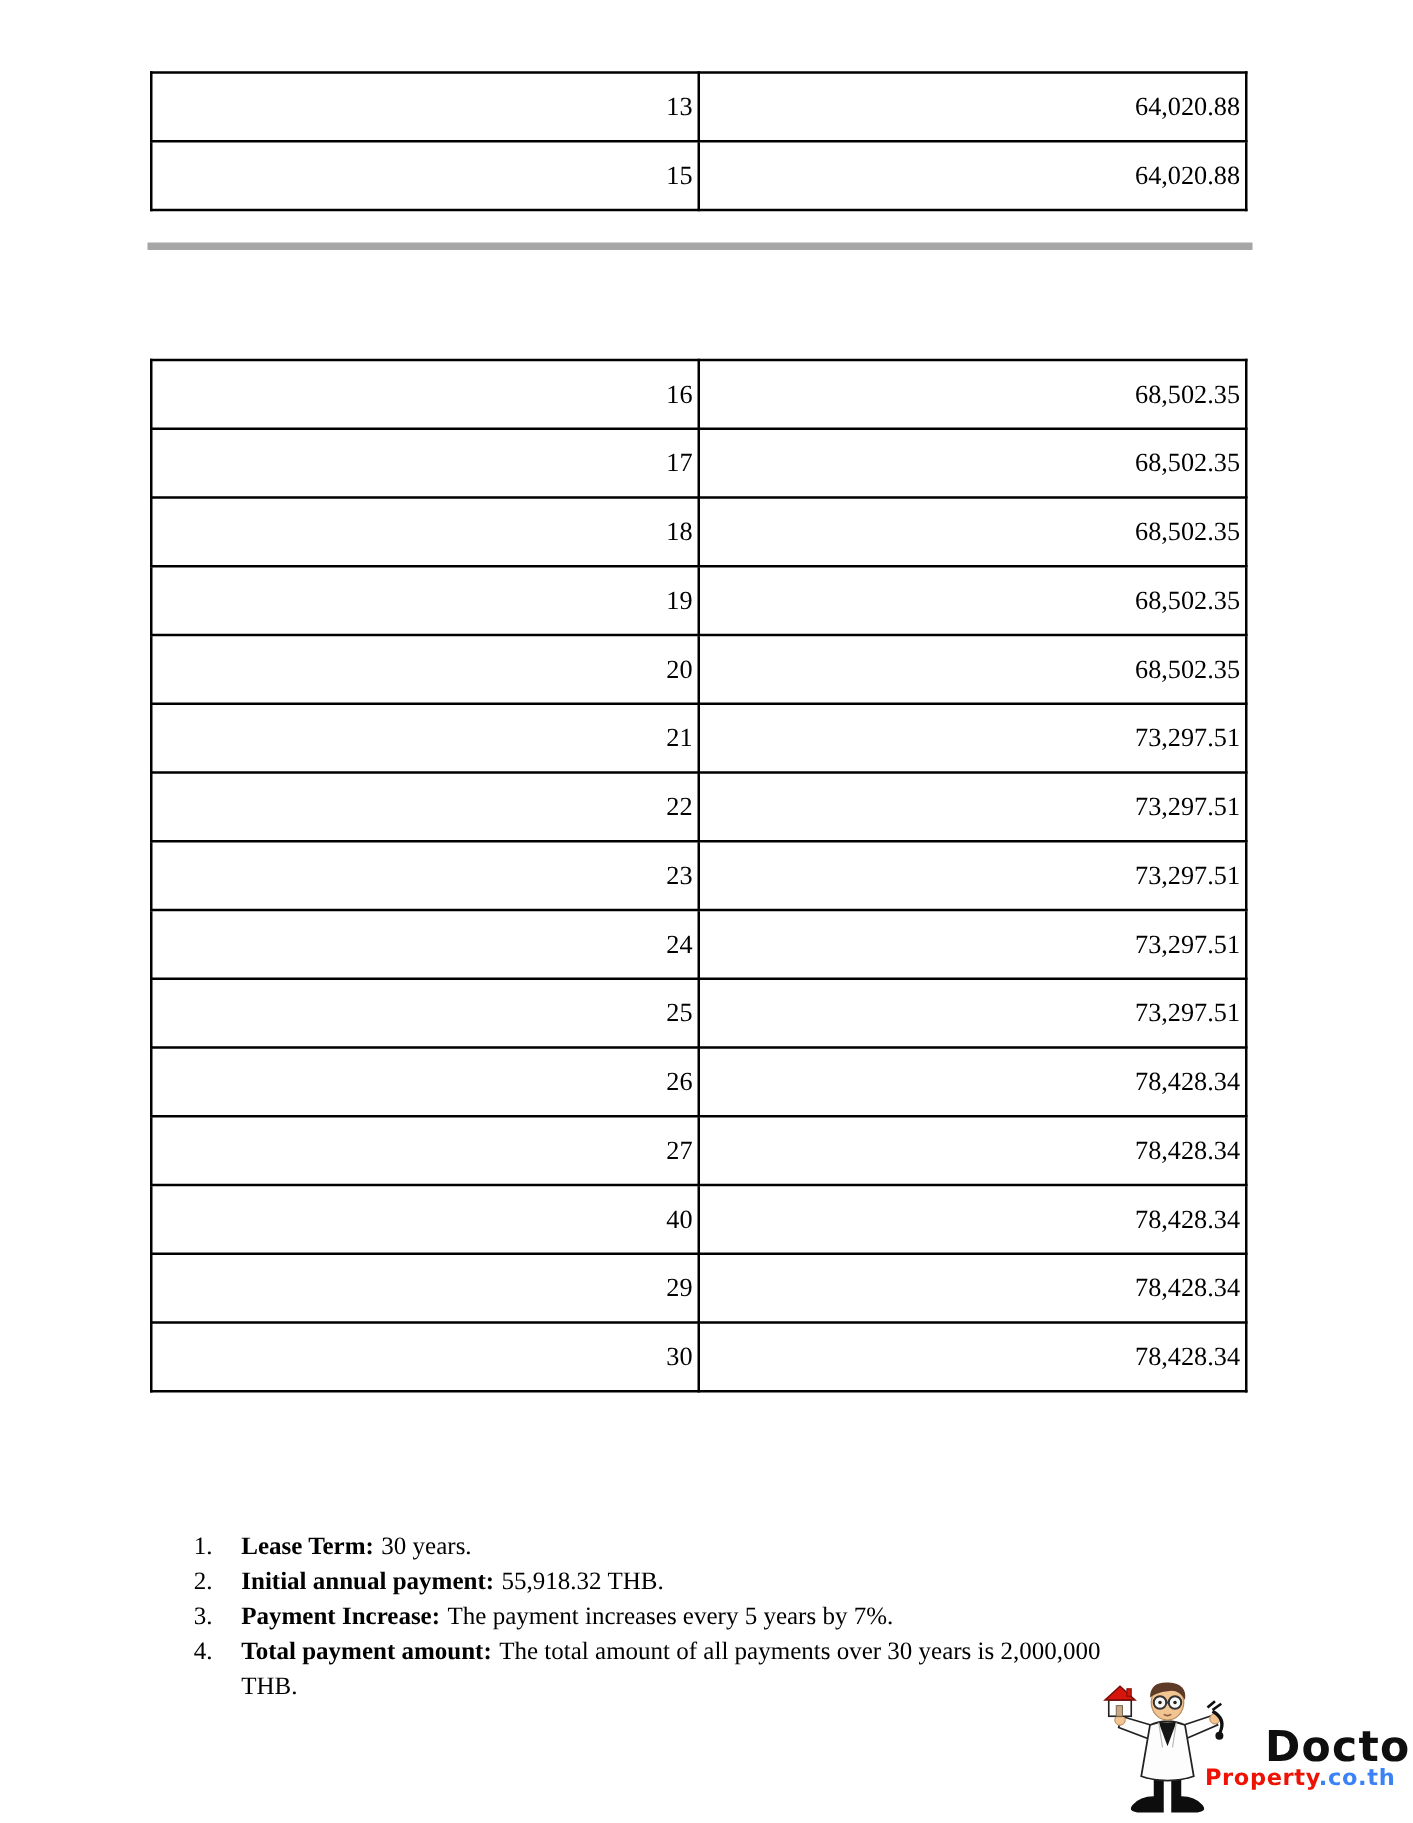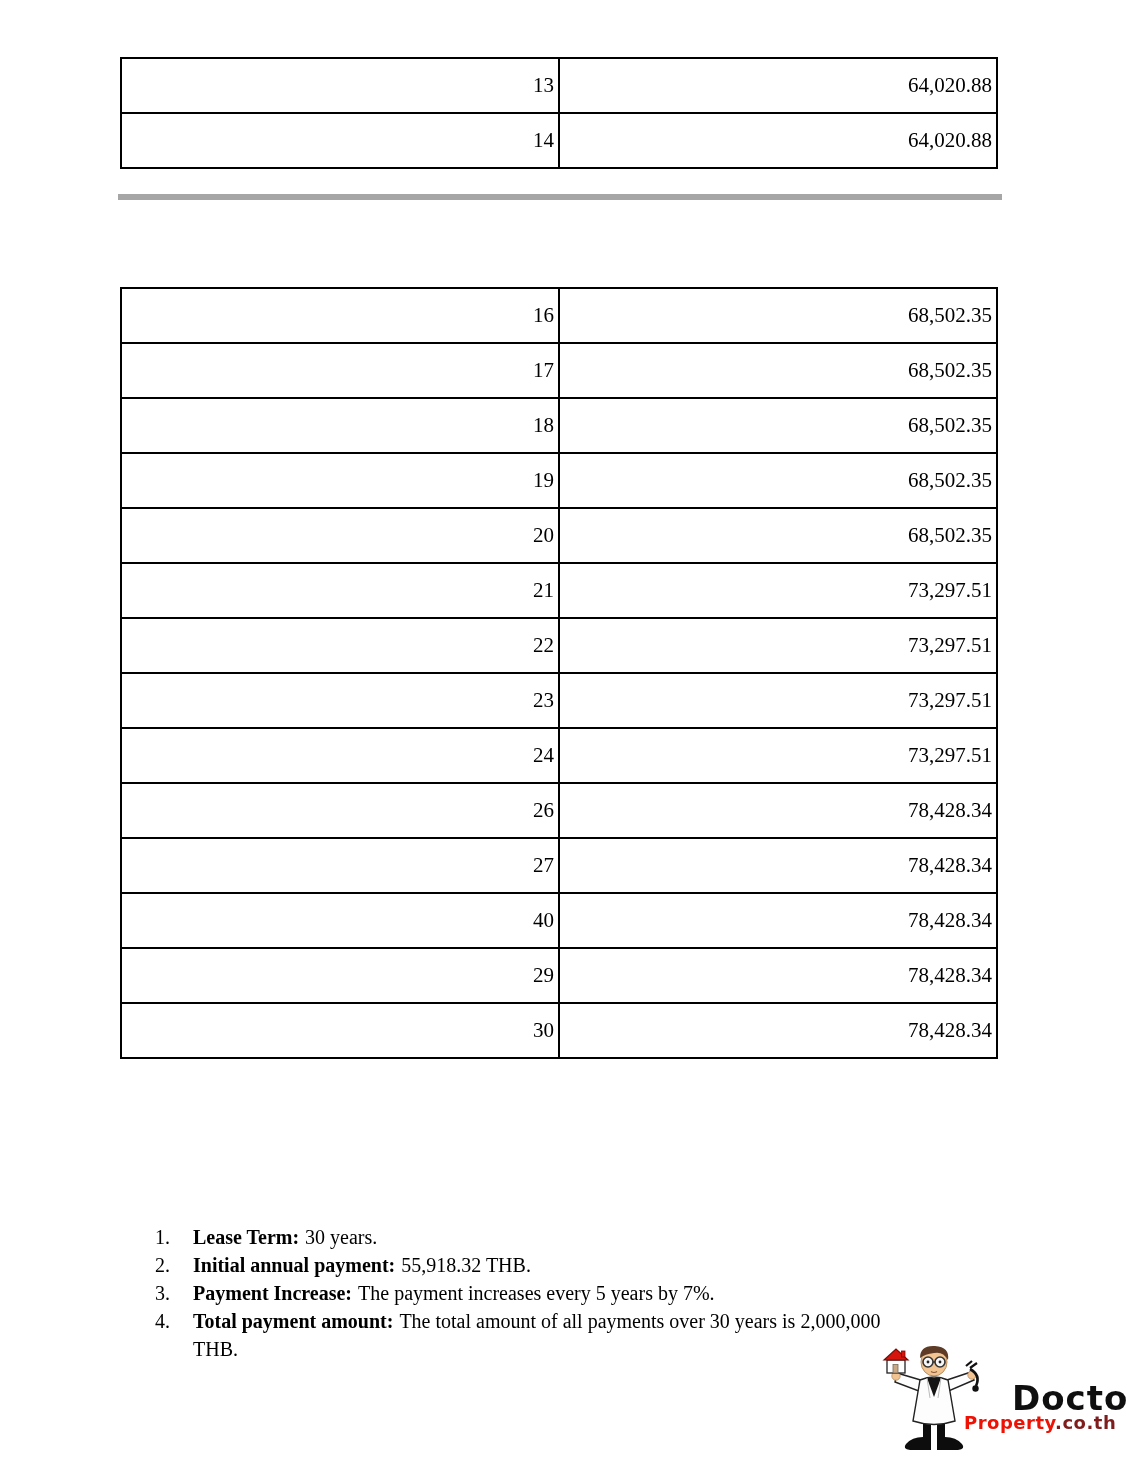--- a/index.html
+++ b/index.html
@@ -94,39 +94,39 @@
   .logo-sub {
     font-size: 18px;
     font-weight: bold;
     letter-spacing: 0.5px;
     line-height: 18px;
     margin-top: 1px;
     text-shadow: -2px -2px 0 #fff, 2px -2px 0 #fff, -2px 2px 0 #fff, 2px 2px 0 #fff,
                  -2px 0 0 #fff, 2px 0 0 #fff, 0 -2px 0 #fff, 0 2px 0 #fff;
   }
   .logo-sub .red { color: #ee1205; }
-  .logo-sub .blk { color: #7f1d1d; }
+  .logo-sub .blk { color: #3b82f6; }
 </style>
 </head>
 <body>
 
 <div class="page">
 
   <table class="pay-table table-top">
     <colgroup>
         <col class="col-year">
         <col class="col-amount">
       </colgroup>
     <tbody>
       <tr>
         <td>13</td>
         <td>64,020.88</td>
       </tr>
       <tr>
-        <td>14</td>
+        <td>15</td>
         <td>64,020.88</td>
       </tr>
     </tbody>
   </table>
 
   <div class="page-divider"></div>
 
   <table class="pay-table table-main">
     <colgroup>
         <col class="col-year">
@@ -160,20 +160,24 @@
       <tr>
         <td>22</td>
         <td>73,297.51</td>
       </tr>
       <tr>
         <td>23</td>
         <td>73,297.51</td>
       </tr>
       <tr>
         <td>24</td>
+        <td>73,297.51</td>
+      </tr>
+      <tr>
+        <td>25</td>
         <td>73,297.51</td>
       </tr>
       <tr>
         <td>26</td>
         <td>78,428.34</td>
       </tr>
       <tr>
         <td>27</td>
         <td>78,428.34</td>
       </tr>

